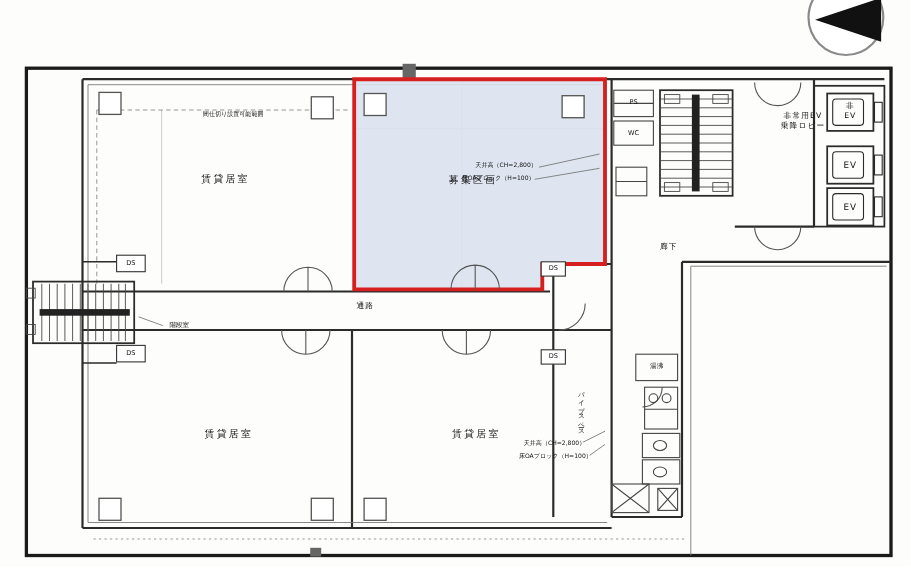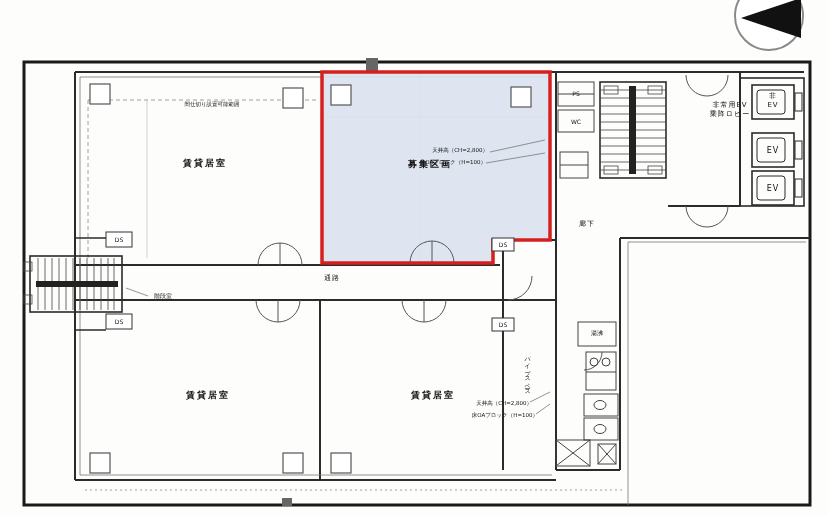--- a/index.html
+++ b/index.html
@@ -3,21 +3,21 @@
 <meta charset="utf-8">
 <style>
   html,body{margin:0;padding:0;background:#fff;}
   #canvas{
     position:relative;width:828px;height:516px;overflow:hidden;
     background:#fdfdfc;font-family:"DejaVu Sans",sans-serif;color:#1c1c1c;
   }
   #linework{position:absolute;left:0;top:0;}
   .lbl{position:absolute;transform:translate(-50%,-50%);white-space:nowrap;
        color:#111;letter-spacing:1px;}
-  .room{font-size:9px;font-weight:700;letter-spacing:2px;}
+  .room{font-size:9px;font-weight:400;letter-spacing:2px;}
   .small{font-size:7px;letter-spacing:1px;}
   .tiny{font-size:6px;letter-spacing:0;}
   .micro{font-size:5.5px;letter-spacing:0;}
   .right-anchor{transform:translate(-100%,-50%);}
   .pre{white-space:pre-line;text-align:center;line-height:1.25;}
   .vert{writing-mode:vertical-rl;letter-spacing:0;}
 </style>
 </head>
 <body>
 
@@ -174,21 +174,21 @@
       <path d="M148,296 L126,288"></path>
     </g>
   </svg>
 
   <div class="lbl room" style="left:205px;top:163px;">賃貸居室</div>
   <div class="lbl room" style="left:430px;top:164px;">募集区画</div>
   <div class="lbl room" style="left:208px;top:395px;">賃貸居室</div>
   <div class="lbl room" style="left:433px;top:395px;">賃貸居室</div>
 
   <div class="lbl small" style="left:332px;top:278px;">通路</div>
-  <div class="lbl small" style="left:587px;top:224px;">廊下</div>
+  <div class="lbl small" style="left:587px;top:224px;padding-left:42px;">廊下</div>
 
   <div class="lbl small pre" style="left:707px;top:110px;margin-left:23px;">非常用EV
 乗降ロビー</div>
 
   <div class="lbl small pre" style="left:773px;top:101px;font-size:7px;">非
 EV</div>
   <div class="lbl small" style="left:773px;top:150px;font-size:8px;">EV</div>
   <div class="lbl small" style="left:773px;top:188px;font-size:8px;">EV</div>
 
   <div class="lbl tiny" style="left:163px;top:296px;">階段室</div>

